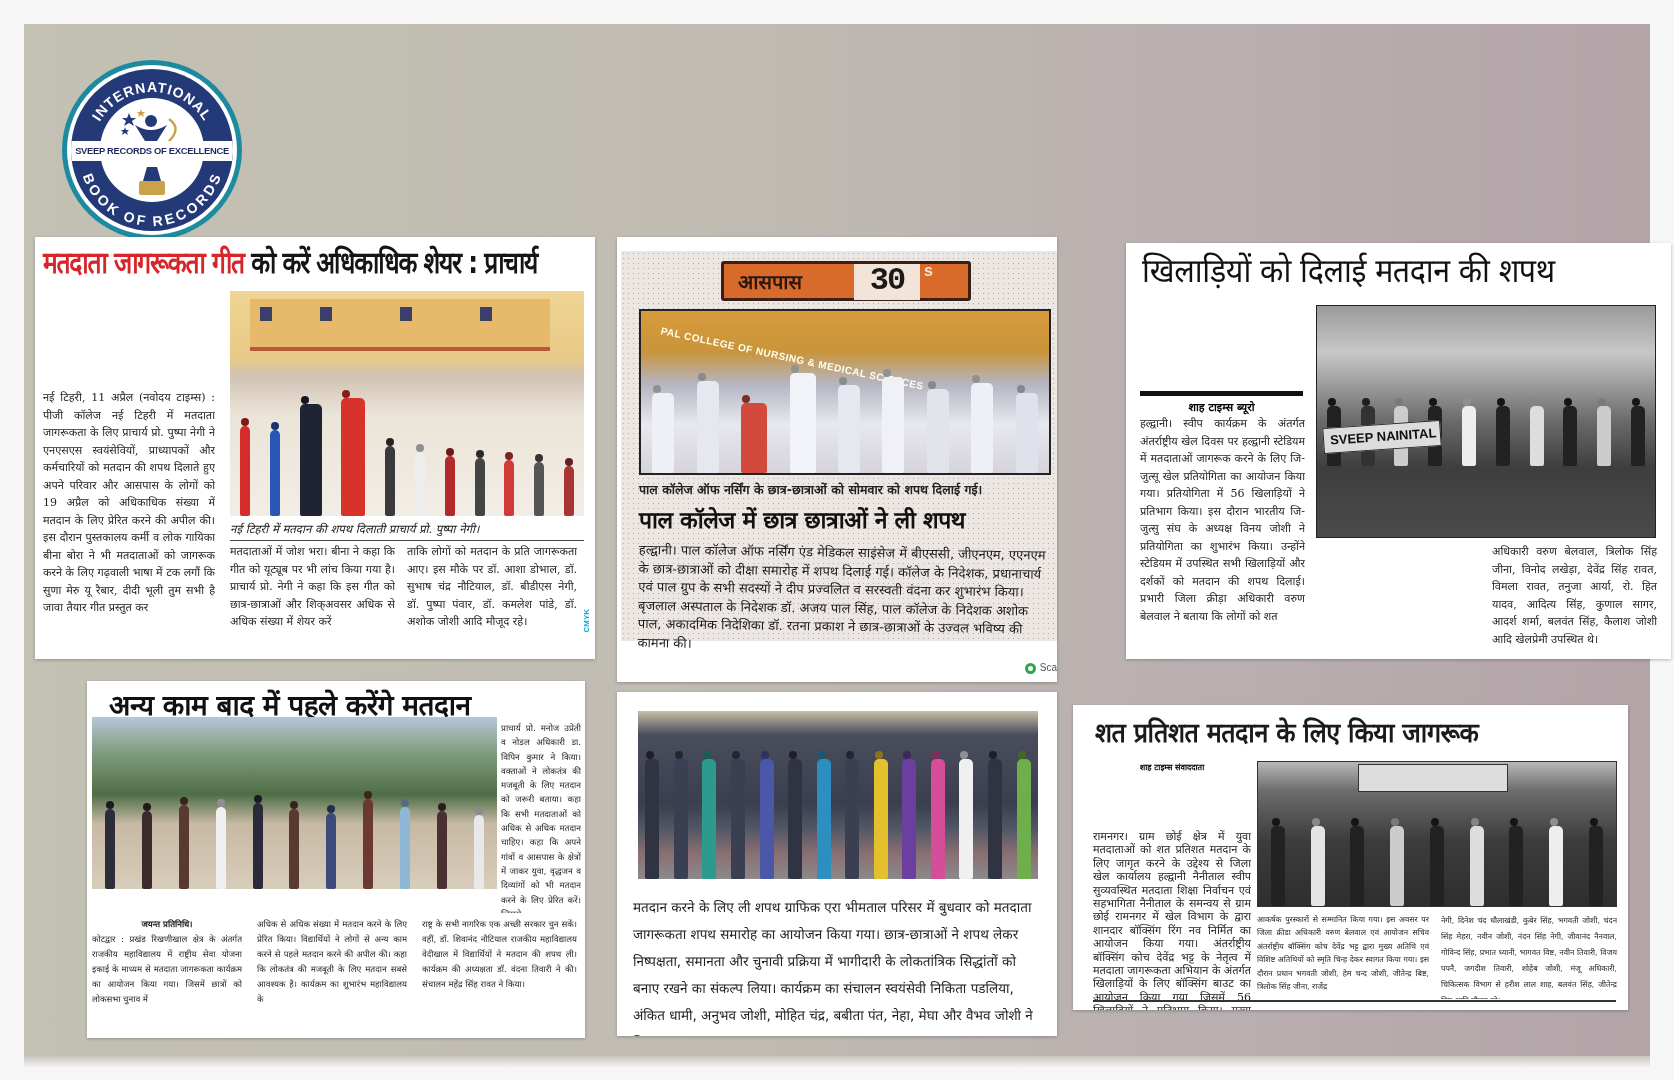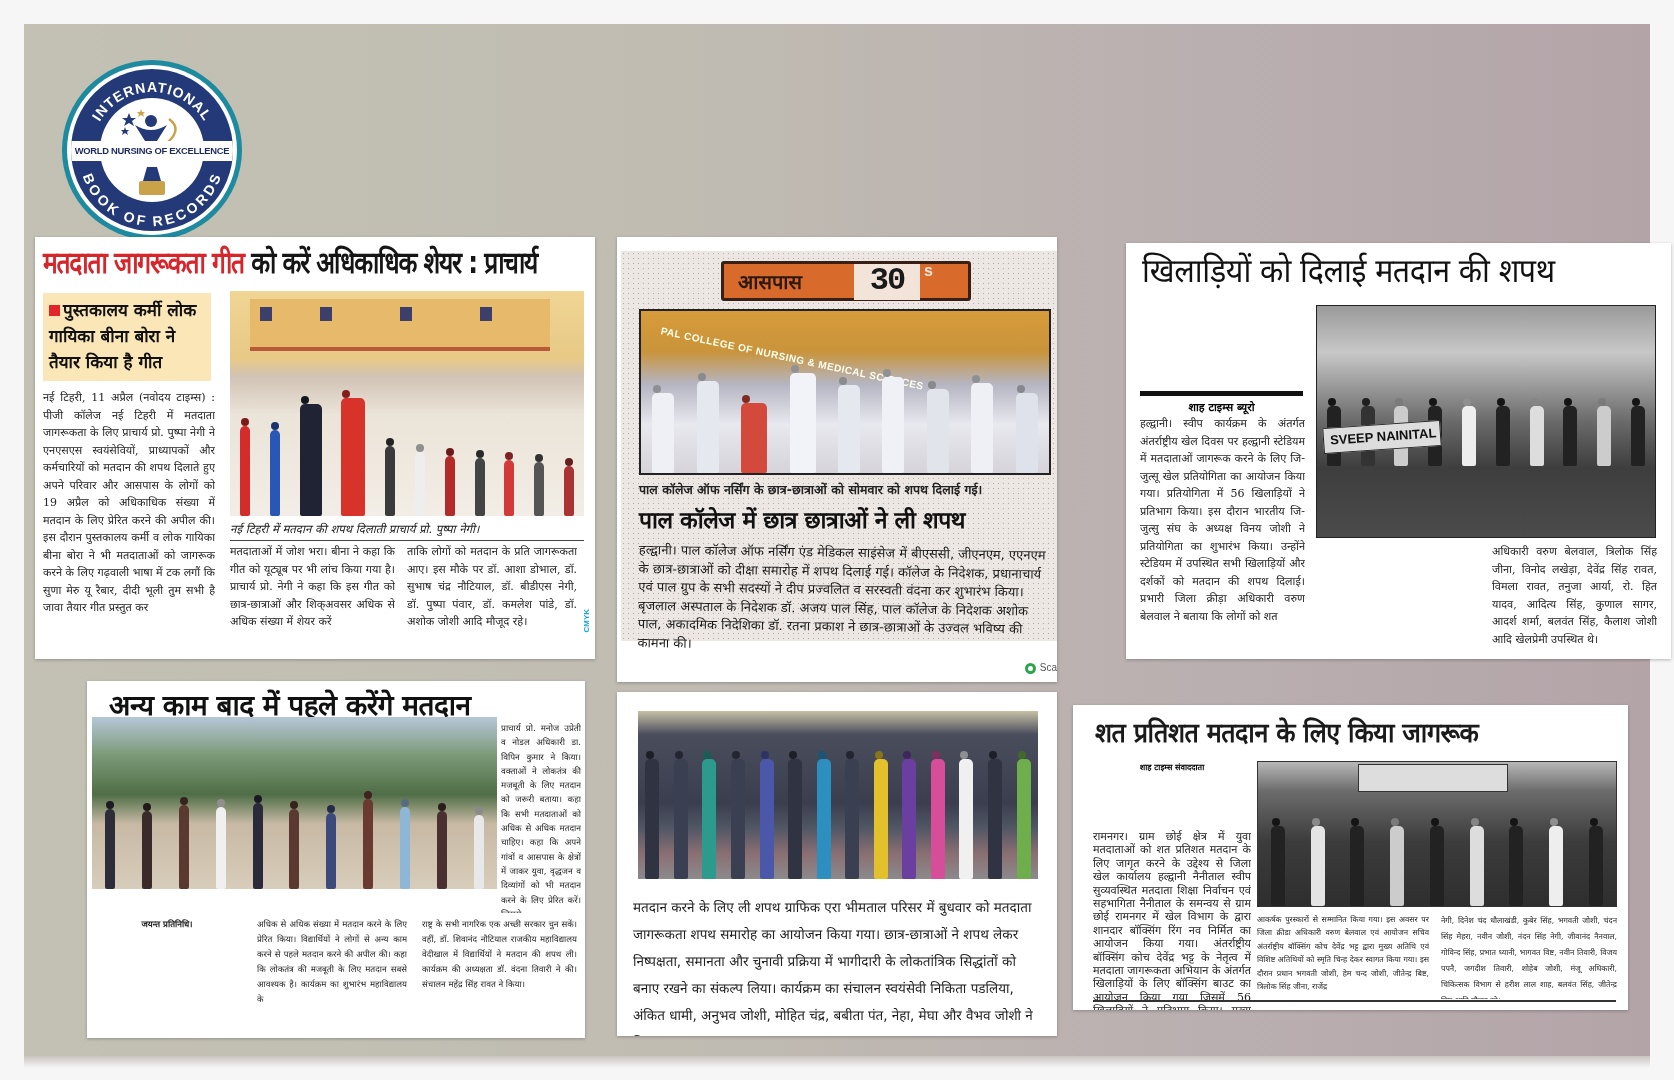--- a/index.html
+++ b/index.html
@@ -129,31 +129,30 @@
           <polygon points="70,40 71,43 74,43 72,45 73,48 70,46 67,48 68,45 66,43 69,43" fill="#c9a24a"></polygon>
           <polygon points="54,58 55,61 58,61 56,63 57,66 54,64 51,66 52,63 50,61 53,61" fill="#243a78"></polygon>
 
           <circle cx="80" cy="52" r="6" fill="#243a78"></circle>
           <path d="M64 56 Q80 66 96 56 L86 72 L74 72 Z" fill="#243a78"></path>
           <path d="M98 50 Q112 60 96 74" stroke="#c9a24a" stroke-width="2.5" fill="none"></path>
 
           <path d="M76 98 L86 98 L90 112 L72 112 Z" fill="#243a78"></path>
           <rect x="68" y="112" width="26" height="14" rx="2" fill="#c9a24a"></rect>
         </svg>
-        <div class="logo-band">WORLD NURSING OF EXCELLENCE</div>
+        <div class="logo-band">SVEEP RECORDS OF EXCELLENCE</div>
       </div>
     </div>
   </div>
 
   <div class="panel" id="p1" style="left:11px; top:213px;">
     <div class="hl">
       <span class="red">मतदाता जागरूकता गीत</span>
       <span class="blk">को करें अधिकाधिक शेयर : प्राचार्य</span>
     </div>
-    <div class="sub"><span class="sq"></span><span>पुस्तकालय कर्मी लोक गायिका बीना बोरा ने तैयार किया है गीत</span></div>
     <div class="photo">
       <div style="position:absolute;left:20px;top:8px;width:300px;height:52px;background:#e7b96a;border-bottom:4px solid #b85a3a;"></div>
       <div style="position:absolute;left:30px;top:16px;width:12px;height:14px;background:#3b3f6a;"></div>
       <div style="position:absolute;left:90px;top:16px;width:12px;height:14px;background:#3b3f6a;"></div>
       <div style="position:absolute;left:170px;top:16px;width:12px;height:14px;background:#3b3f6a;"></div>
       <div style="position:absolute;left:250px;top:16px;width:12px;height:14px;background:#3b3f6a;"></div>
       <div class="people" style="height:62%;">
         <div class="fig" style="height:90px;background:#d42b2b;"></div>
         <div class="fig" style="height:86px;background:#2a56b6;"></div>
         <div class="fig" style="height:112px;width:22px;background:#1f2333;"></div>
@@ -236,21 +235,21 @@
         <div class="fig" style="height:86px;background:#2a2a3a;"></div>
         <div class="fig" style="height:80px;background:#5a3a30;"></div>
         <div class="fig" style="height:76px;background:#3b4a7a;"></div>
         <div class="fig" style="height:90px;background:#6a3a30;"></div>
         <div class="fig" style="height:82px;background:#8eb6d6;"></div>
         <div class="fig" style="height:78px;background:#4a3030;"></div>
         <div class="fig" style="height:74px;background:#e8e8e8;"></div>
       </div>
     </div>
     <div class="col side">प्राचार्य प्रो. मनोज उप्रेती व नोडल अधिकारी डा. विपिन कुमार ने किया। वक्ताओं ने लोकतंत्र की मजबूती के लिए मतदान को जरूरी बताया। कहा कि सभी मतदाताओं को अधिक से अधिक मतदान चाहिए। कहा कि अपने गांवों व आसपास के क्षेत्रों में जाकर युवा, वृद्धजन व दिव्यांगों को भी मतदान करने के लिए प्रेरित करें। जिससे</div>
-    <div class="col c1"><span class="by">जयन्त प्रतिनिधि।</span></div>
+    <div class="col c1"><span class="by">जयन्त प्रतिनिधि।</span><span>कोटद्वार : प्रखंड रिखणीखाल क्षेत्र के अंतर्गत राजकीय महाविद्यालय में राष्ट्रीय सेवा योजना इकाई के माध्यम से मतदाता जागरूकता कार्यक्रम का आयोजन किया गया। जिसमें छात्रों को लोकसभा चुनाव में</span></div>
     <div class="col c2">अधिक से अधिक संख्या में मतदान करने के लिए प्रेरित किया। विद्यार्थियों ने लोगों से अन्य काम करने से पहले मतदान करने की अपील की। कहा कि लोकतंत्र की मजबूती के लिए मतदान सबसे आवश्यक है। कार्यक्रम का शुभारंभ महाविद्यालय के</div>
     <div class="col c3">राष्ट्र के सभी नागरिक एक अच्छी सरकार चुन सकें। वहीं, डॉ. शिवानंद नौटियाल राजकीय महाविद्यालय वेदीखाल में विद्यार्थियों ने मतदान की शपथ ली। कार्यक्रम की अध्यक्षता डॉ. वंदना तिवारी ने की। संचालन महेंद्र सिंह रावत ने किया।</div>
   </div>
 
   <div class="panel" id="p5" style="left:593px; top:668px;">
     <div class="photo">
       <div class="people" style="height:78%;">
         <div class="fig" style="height:120px;width:14px;background:#2f3342;"></div>
         <div class="fig" style="height:120px;width:14px;background:#3a3f52;"></div>
         <div class="fig" style="height:120px;width:14px;background:#2d9a8e;"></div>

